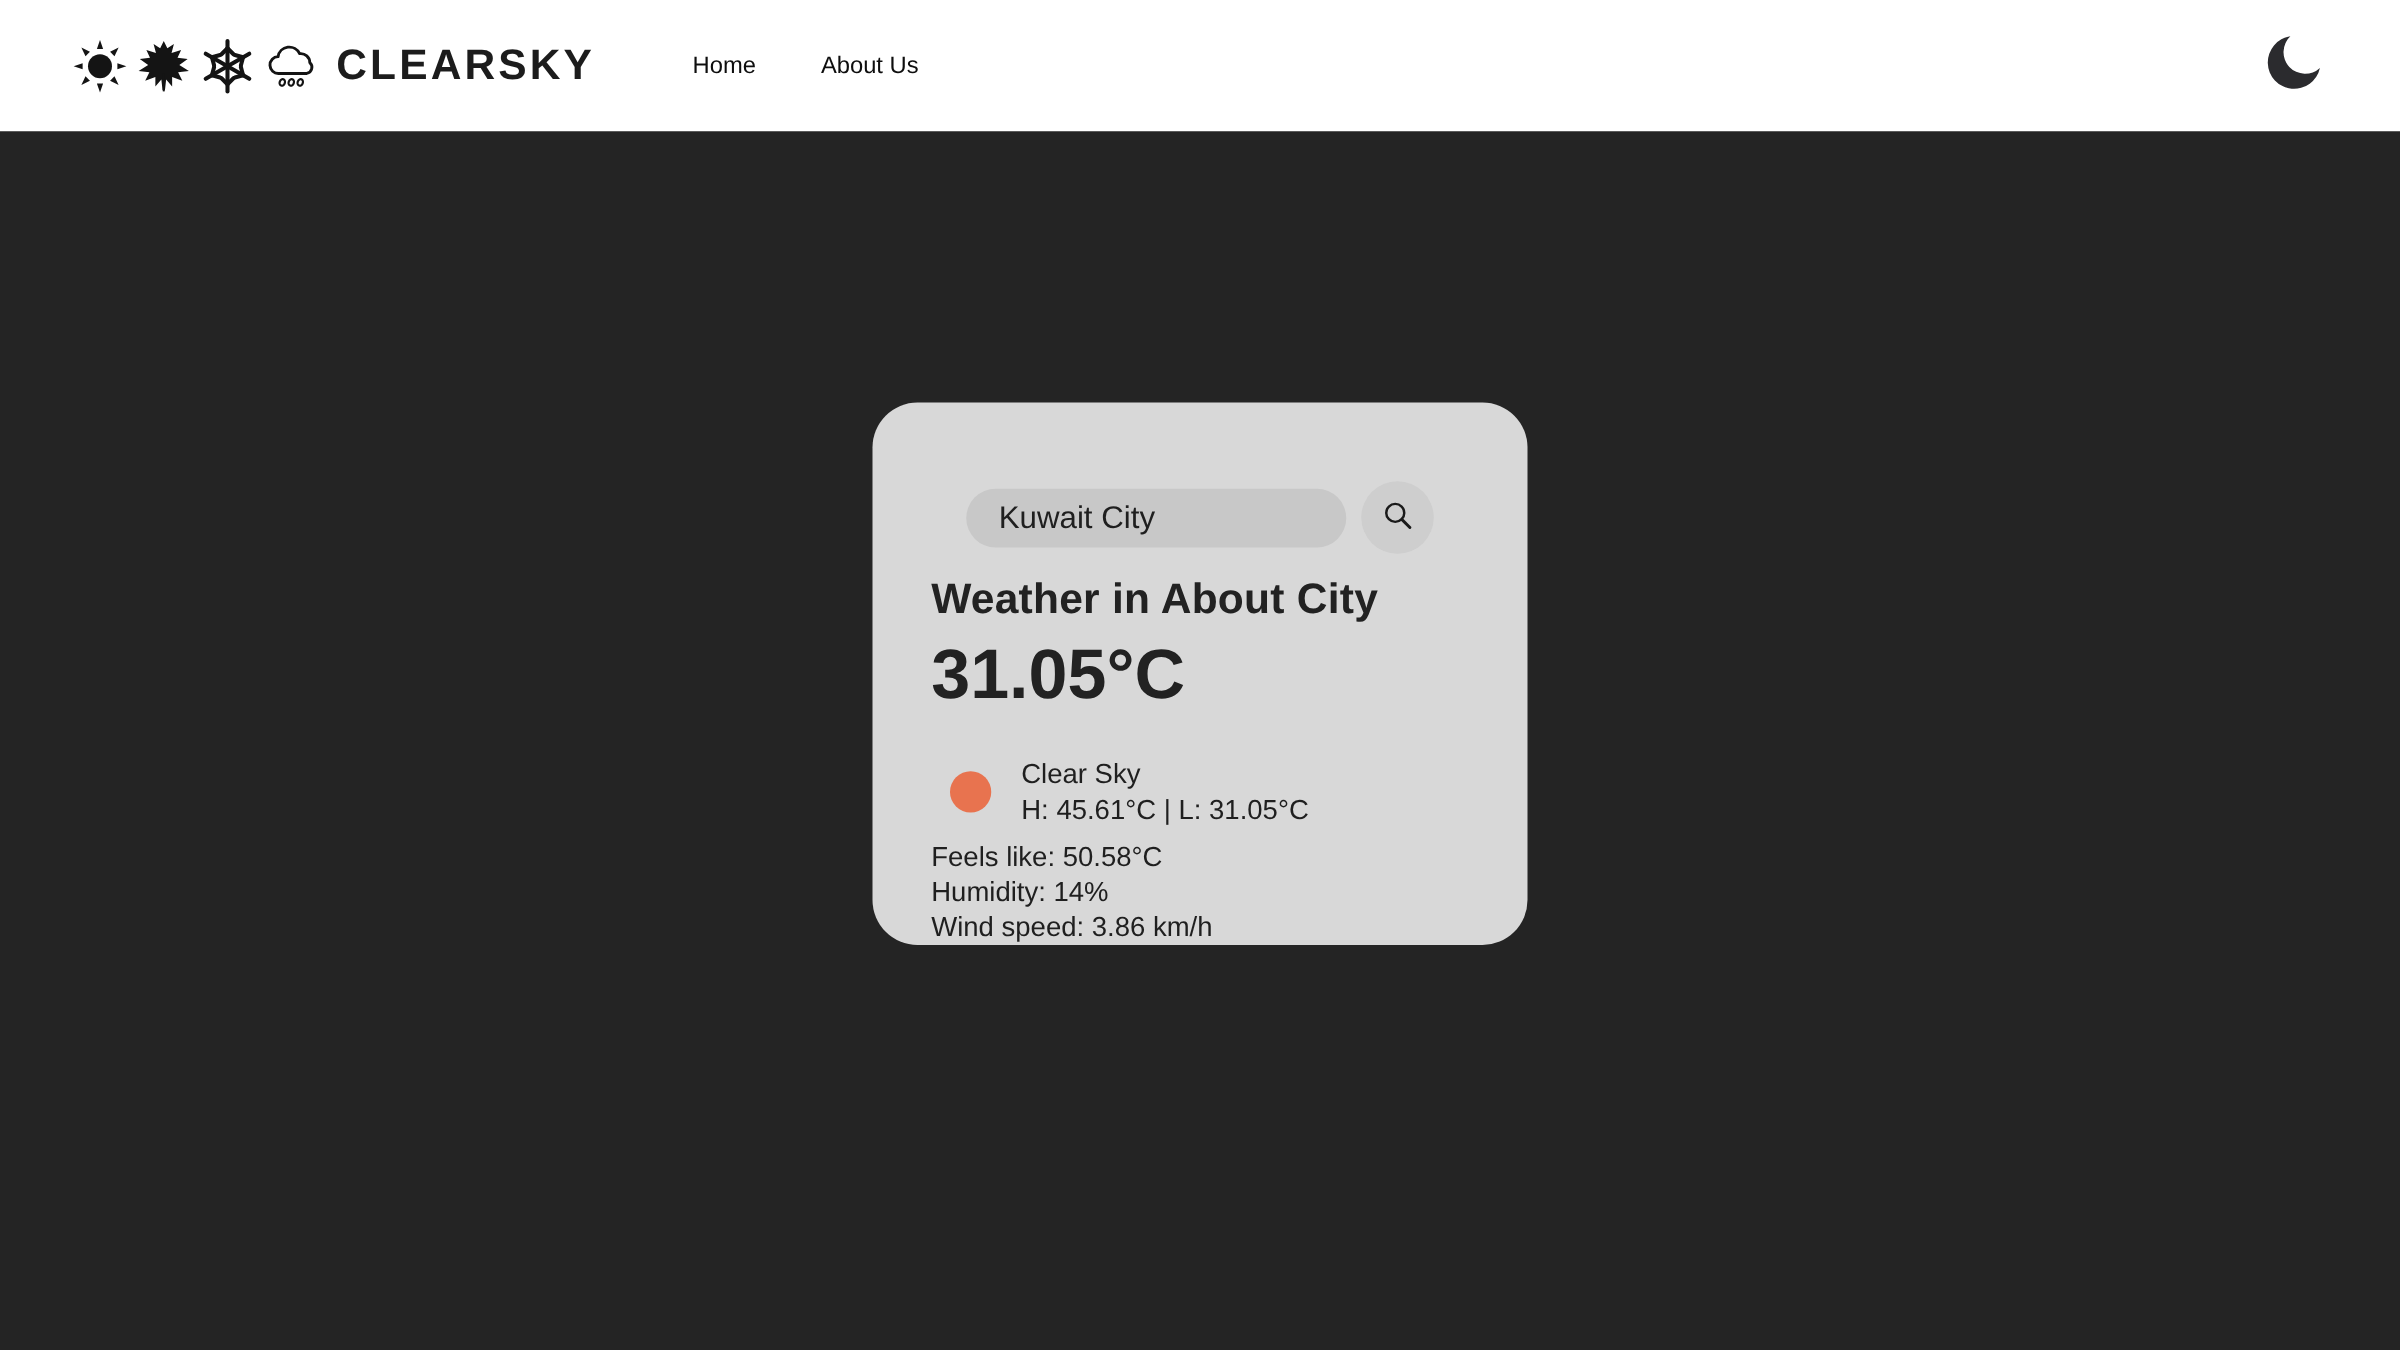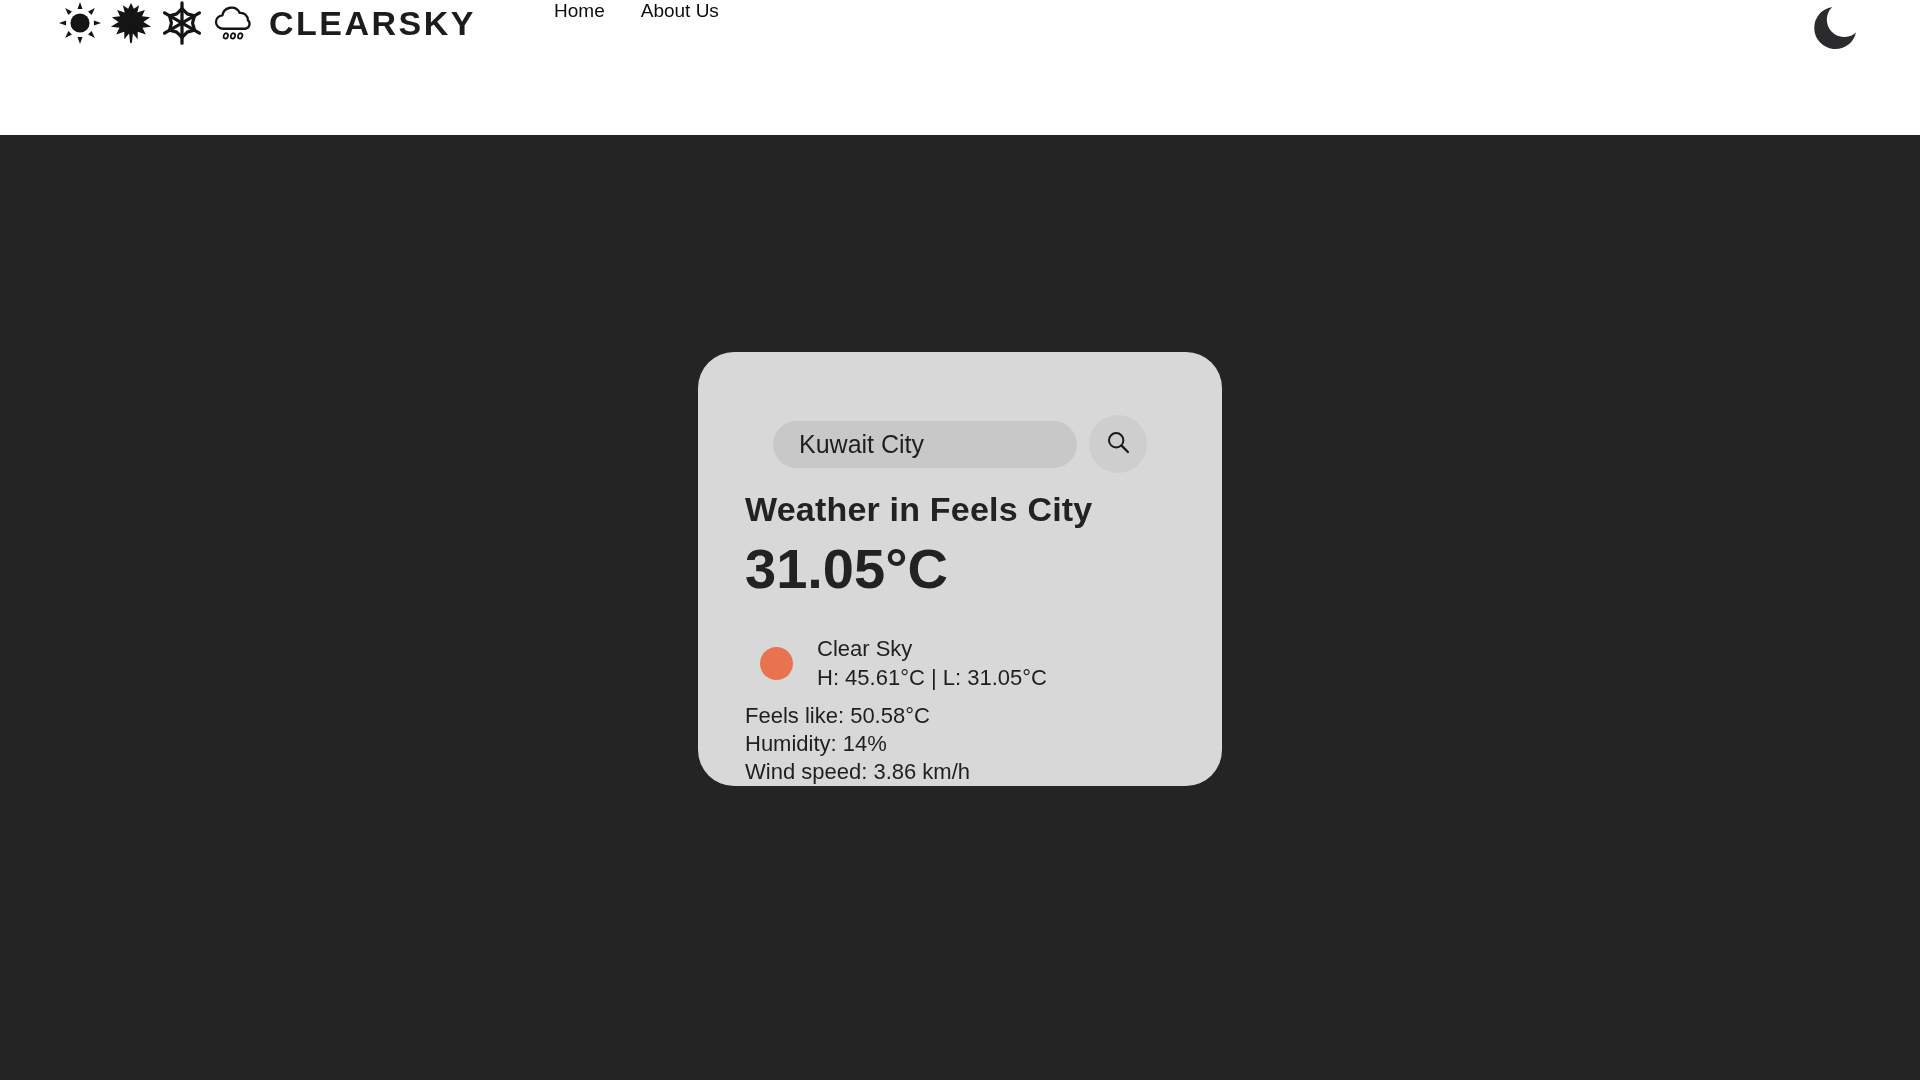--- a/index.html
+++ b/index.html
@@ -5,45 +5,45 @@
   * { margin: 0; padding: 0; box-sizing: border-box; }
   html, body { width: 1920px; height: 1080px; overflow: hidden; }
   body {
     font-family: "Liberation Sans", sans-serif;
     background: #242424;
     color: #1f1f1f;
   }
 
   
   .header {
-    height: 135px;
+    height: 105px;
     background: #ffffff;
     display: flex;
-    align-items: flex-start;
+    align-items: center;
     padding: 0 56px 0 57px;
   }
   .logo {
     display: flex;
     align-items: center;
     gap: 5px;
     cursor: pointer;
   }
   .logo svg { display: block; }
   .brand {
     font-size: 34px;
     font-weight: 700;
     letter-spacing: 2.5px;
     color: #1c1c1c;
     margin-left: 8px;
     white-space: nowrap;
   }
   .nav {
     display: flex;
     align-items: center;
-    gap: 36px;
+    gap: 52px;
     margin-left: 78px;
   }
   .nav-link {
     font-size: 19px;
     color: #0e0e0e;
     text-decoration: none;
     cursor: pointer;
   }
   .theme-toggle {
     margin-left: auto;
@@ -227,21 +227,21 @@
         <span>
           <svg width="36" height="36" viewBox="0 0 40 40">
             <circle cx="18" cy="17" r="8" fill="none" stroke="#1a1a1a" stroke-width="2.2"></circle>
             <line x1="24" y1="23" x2="31" y2="30" stroke="#1a1a1a" stroke-width="2.6" stroke-linecap="round"></line>
           </svg>
         </span>
       </button>
     </div>
 
     <div class="card-content">
-      <h1 class="card-title">Weather in Feels City</h1>
+      <h1 class="card-title">Weather in About City</h1>
       <div class="card-temp">31.05°C</div>
 
       <div class="condition-row">
         <span class="condition-dot"></span>
         <div class="condition-text">
           <div>Clear Sky</div>
           <div>H: 45.61°C | L: 31.05°C</div>
         </div>
       </div>
 

